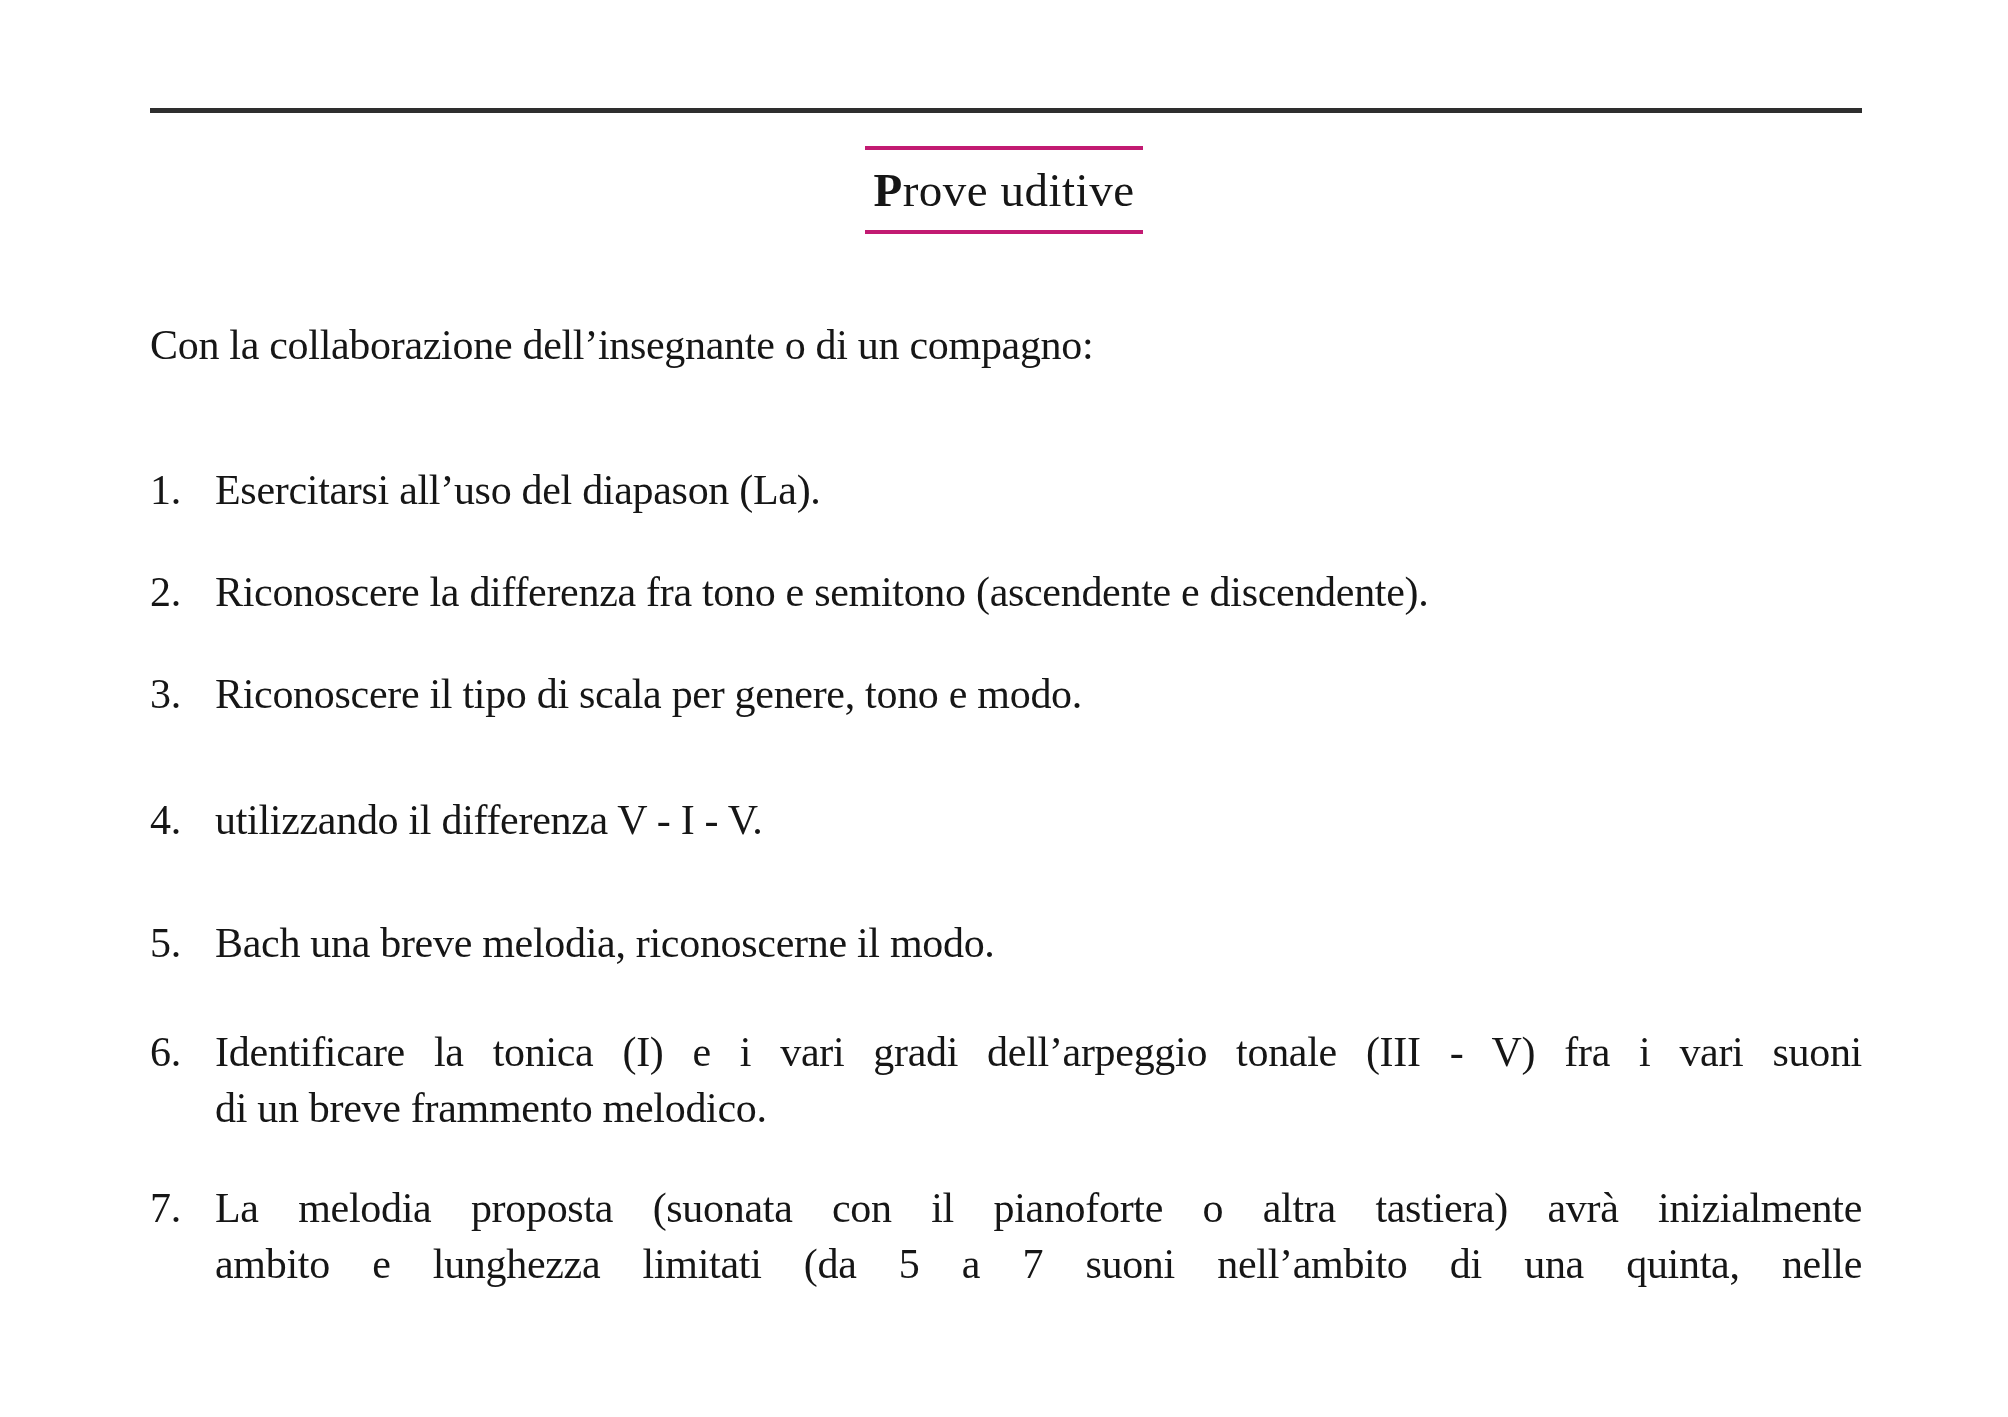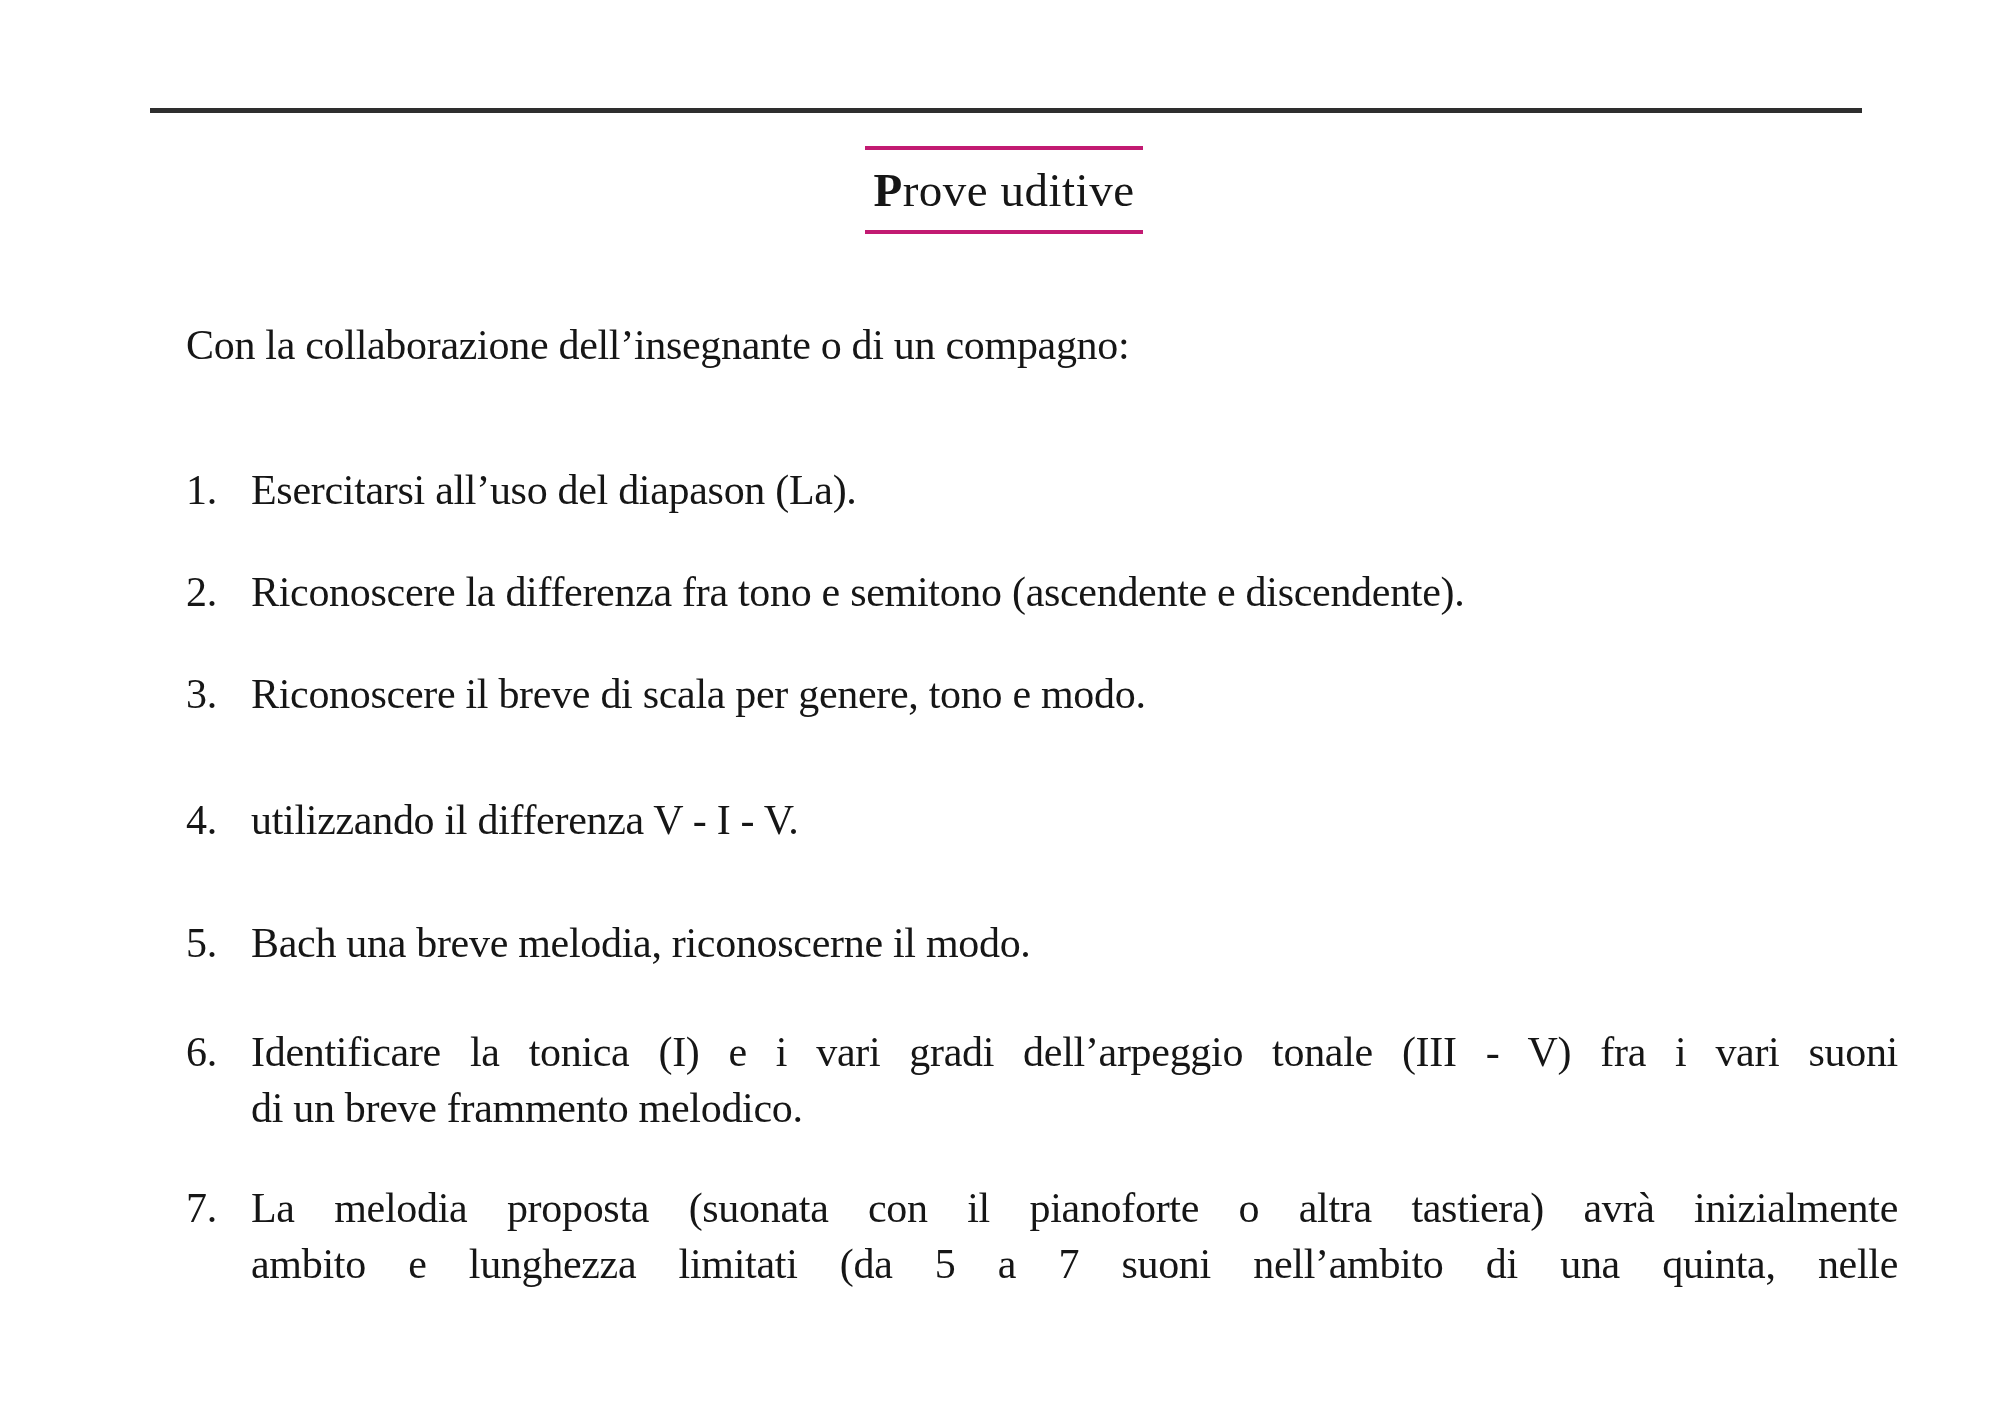--- a/index.html
+++ b/index.html
@@ -43,21 +43,20 @@
   }
   .page-title .initial { font-weight: bold; }
   .content {
     position: absolute;
     left: 150px;
     top: 317px;
     width: 1712px;
     font-size: 42px;
     line-height: 56px;
     letter-spacing: -0.3px;
-    margin-left: 36px;
   }
   .intro {
     margin: 0 0 89px 0;
   }
   .olist { }
   .item {
     display: flex;
     align-items: flex-start;
   }
   .item .num {
@@ -107,21 +106,21 @@
       <div class="item m-b">
         <div class="num">2.</div>
         <div class="body">
           <div class="line">Riconoscere la differenza fra tono e semitono (ascendente e discendente).</div>
         </div>
       </div>
 
       <div class="item m-c">
         <div class="num">3.</div>
         <div class="body">
-          <div class="line">Riconoscere il breve di scala per genere, tono e modo.</div>
+          <div class="line">Riconoscere il tipo di scala per genere, tono e modo.</div>
         </div>
       </div>
 
       <div class="item m-d">
         <div class="num">4.</div>
         <div class="body">
           <div class="line">utilizzando il differenza V - I - V.</div>
         </div>
       </div>
 

